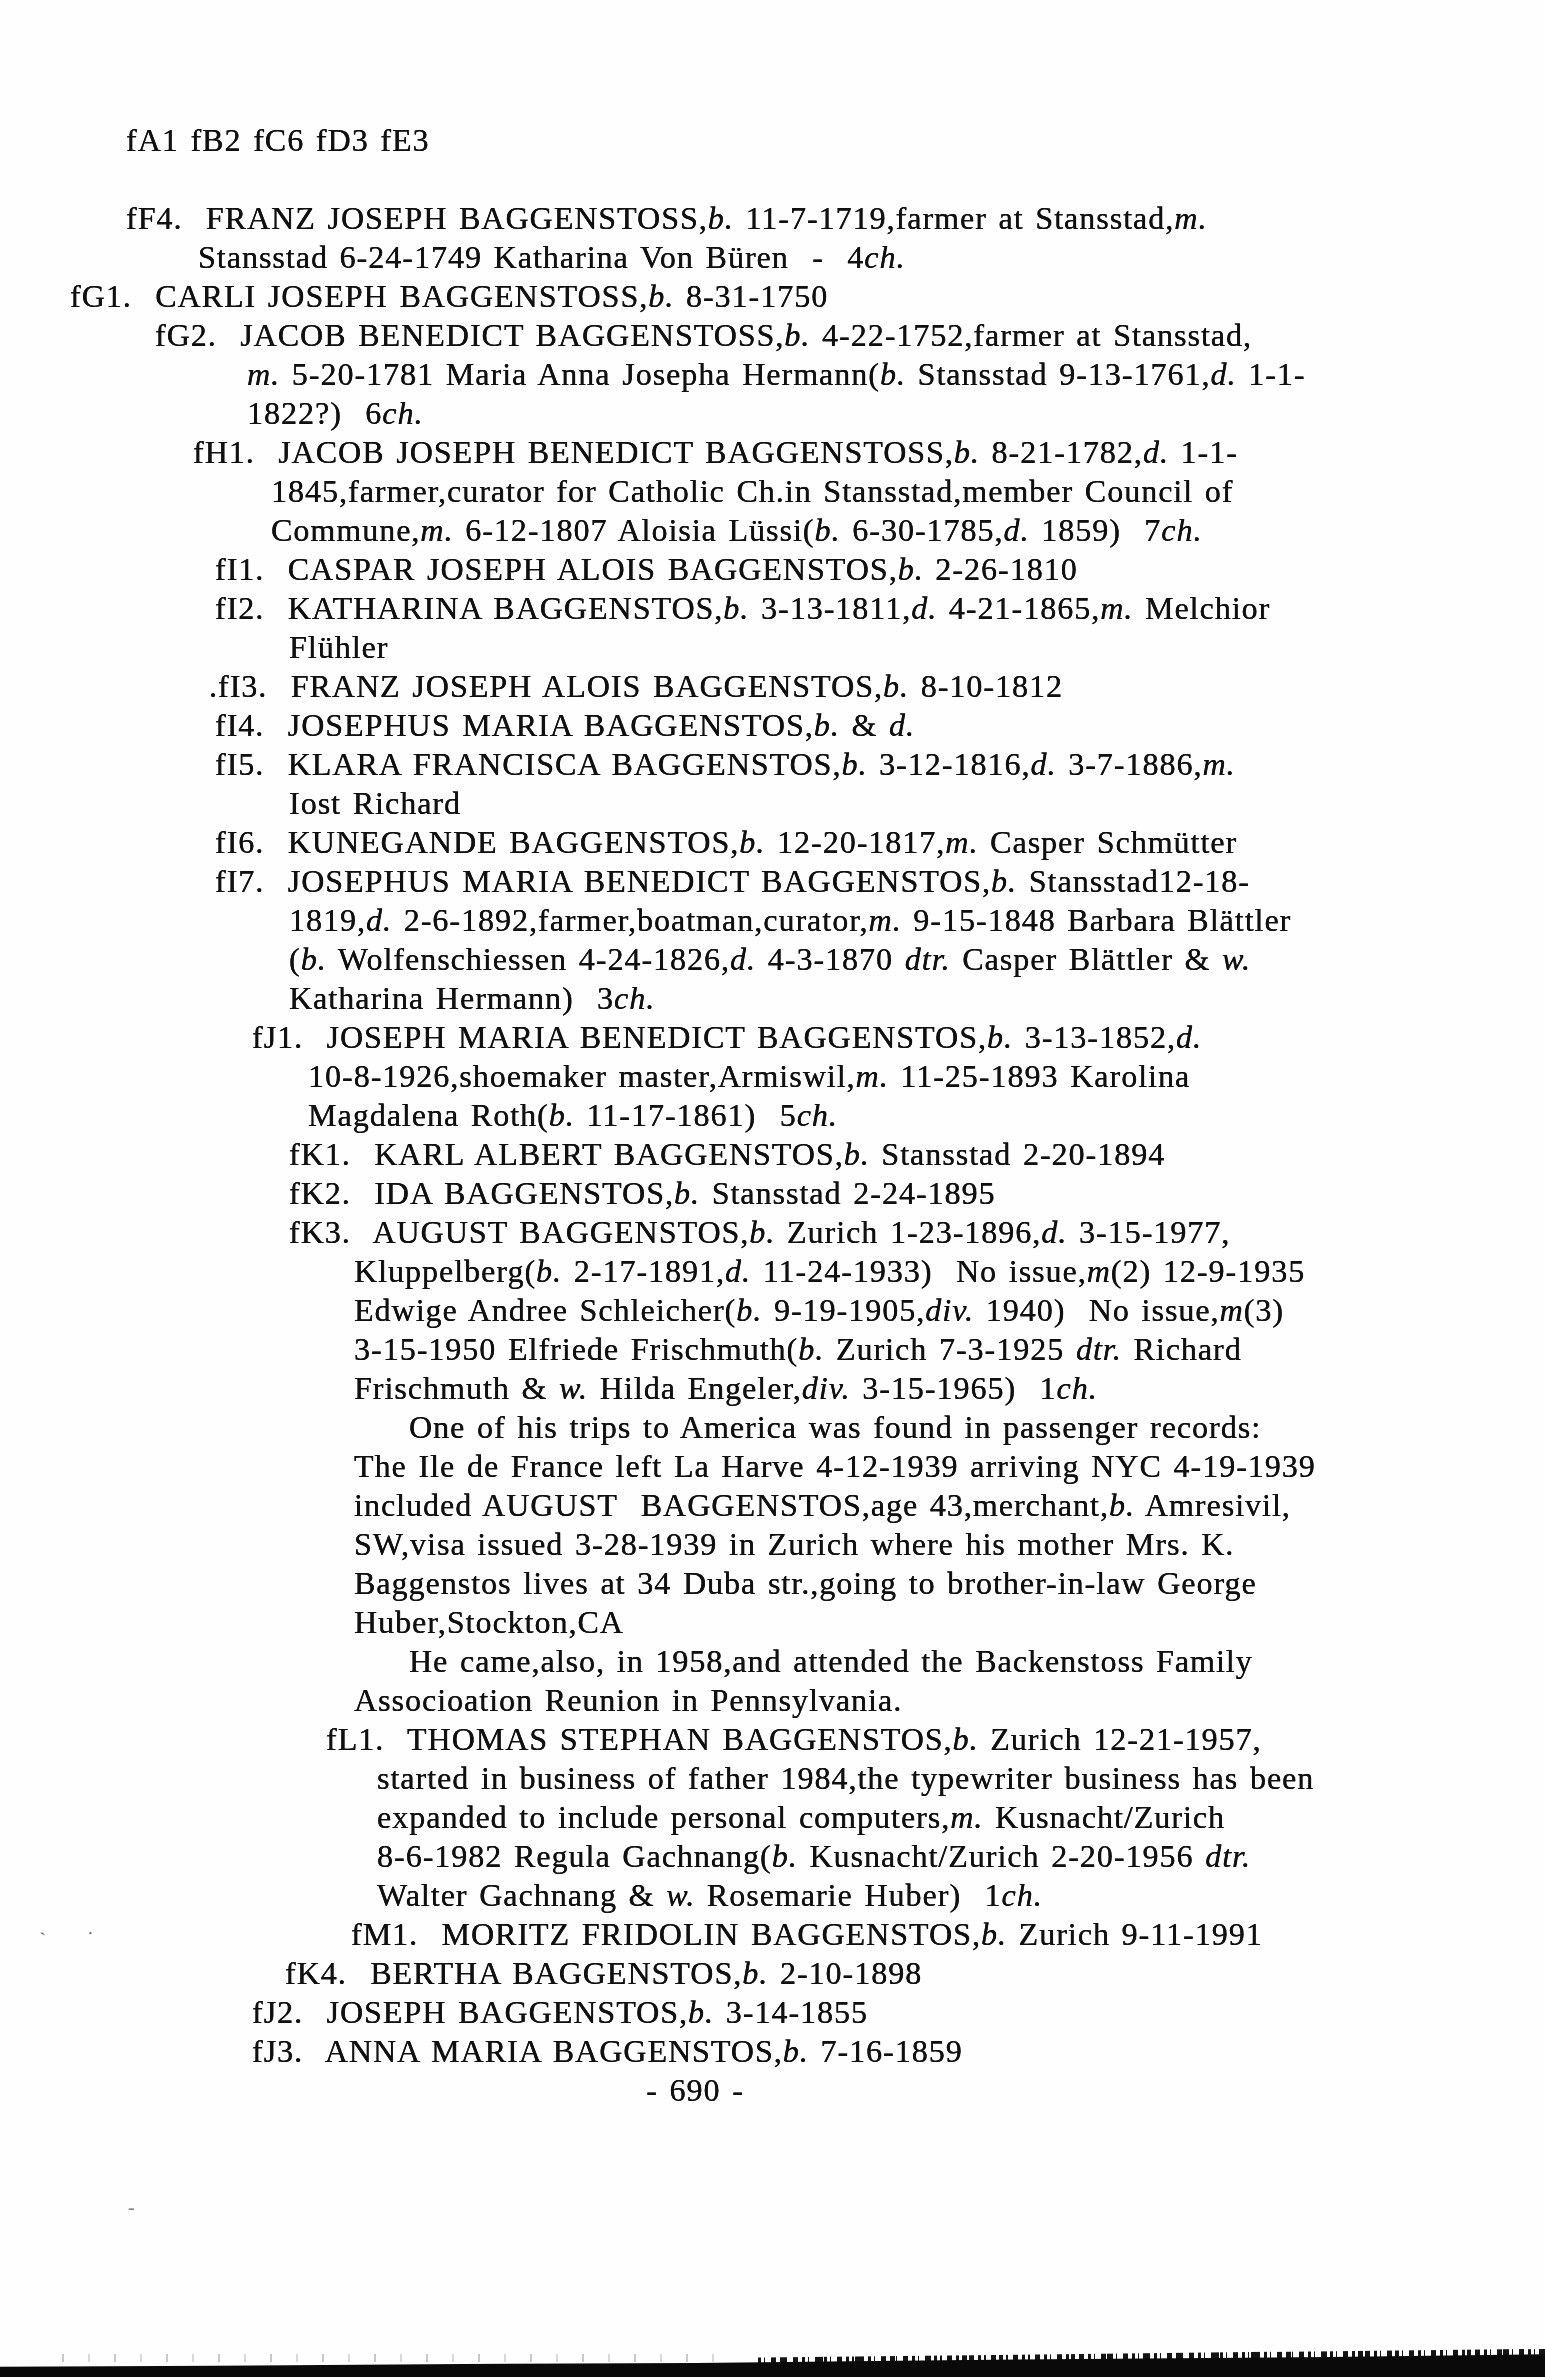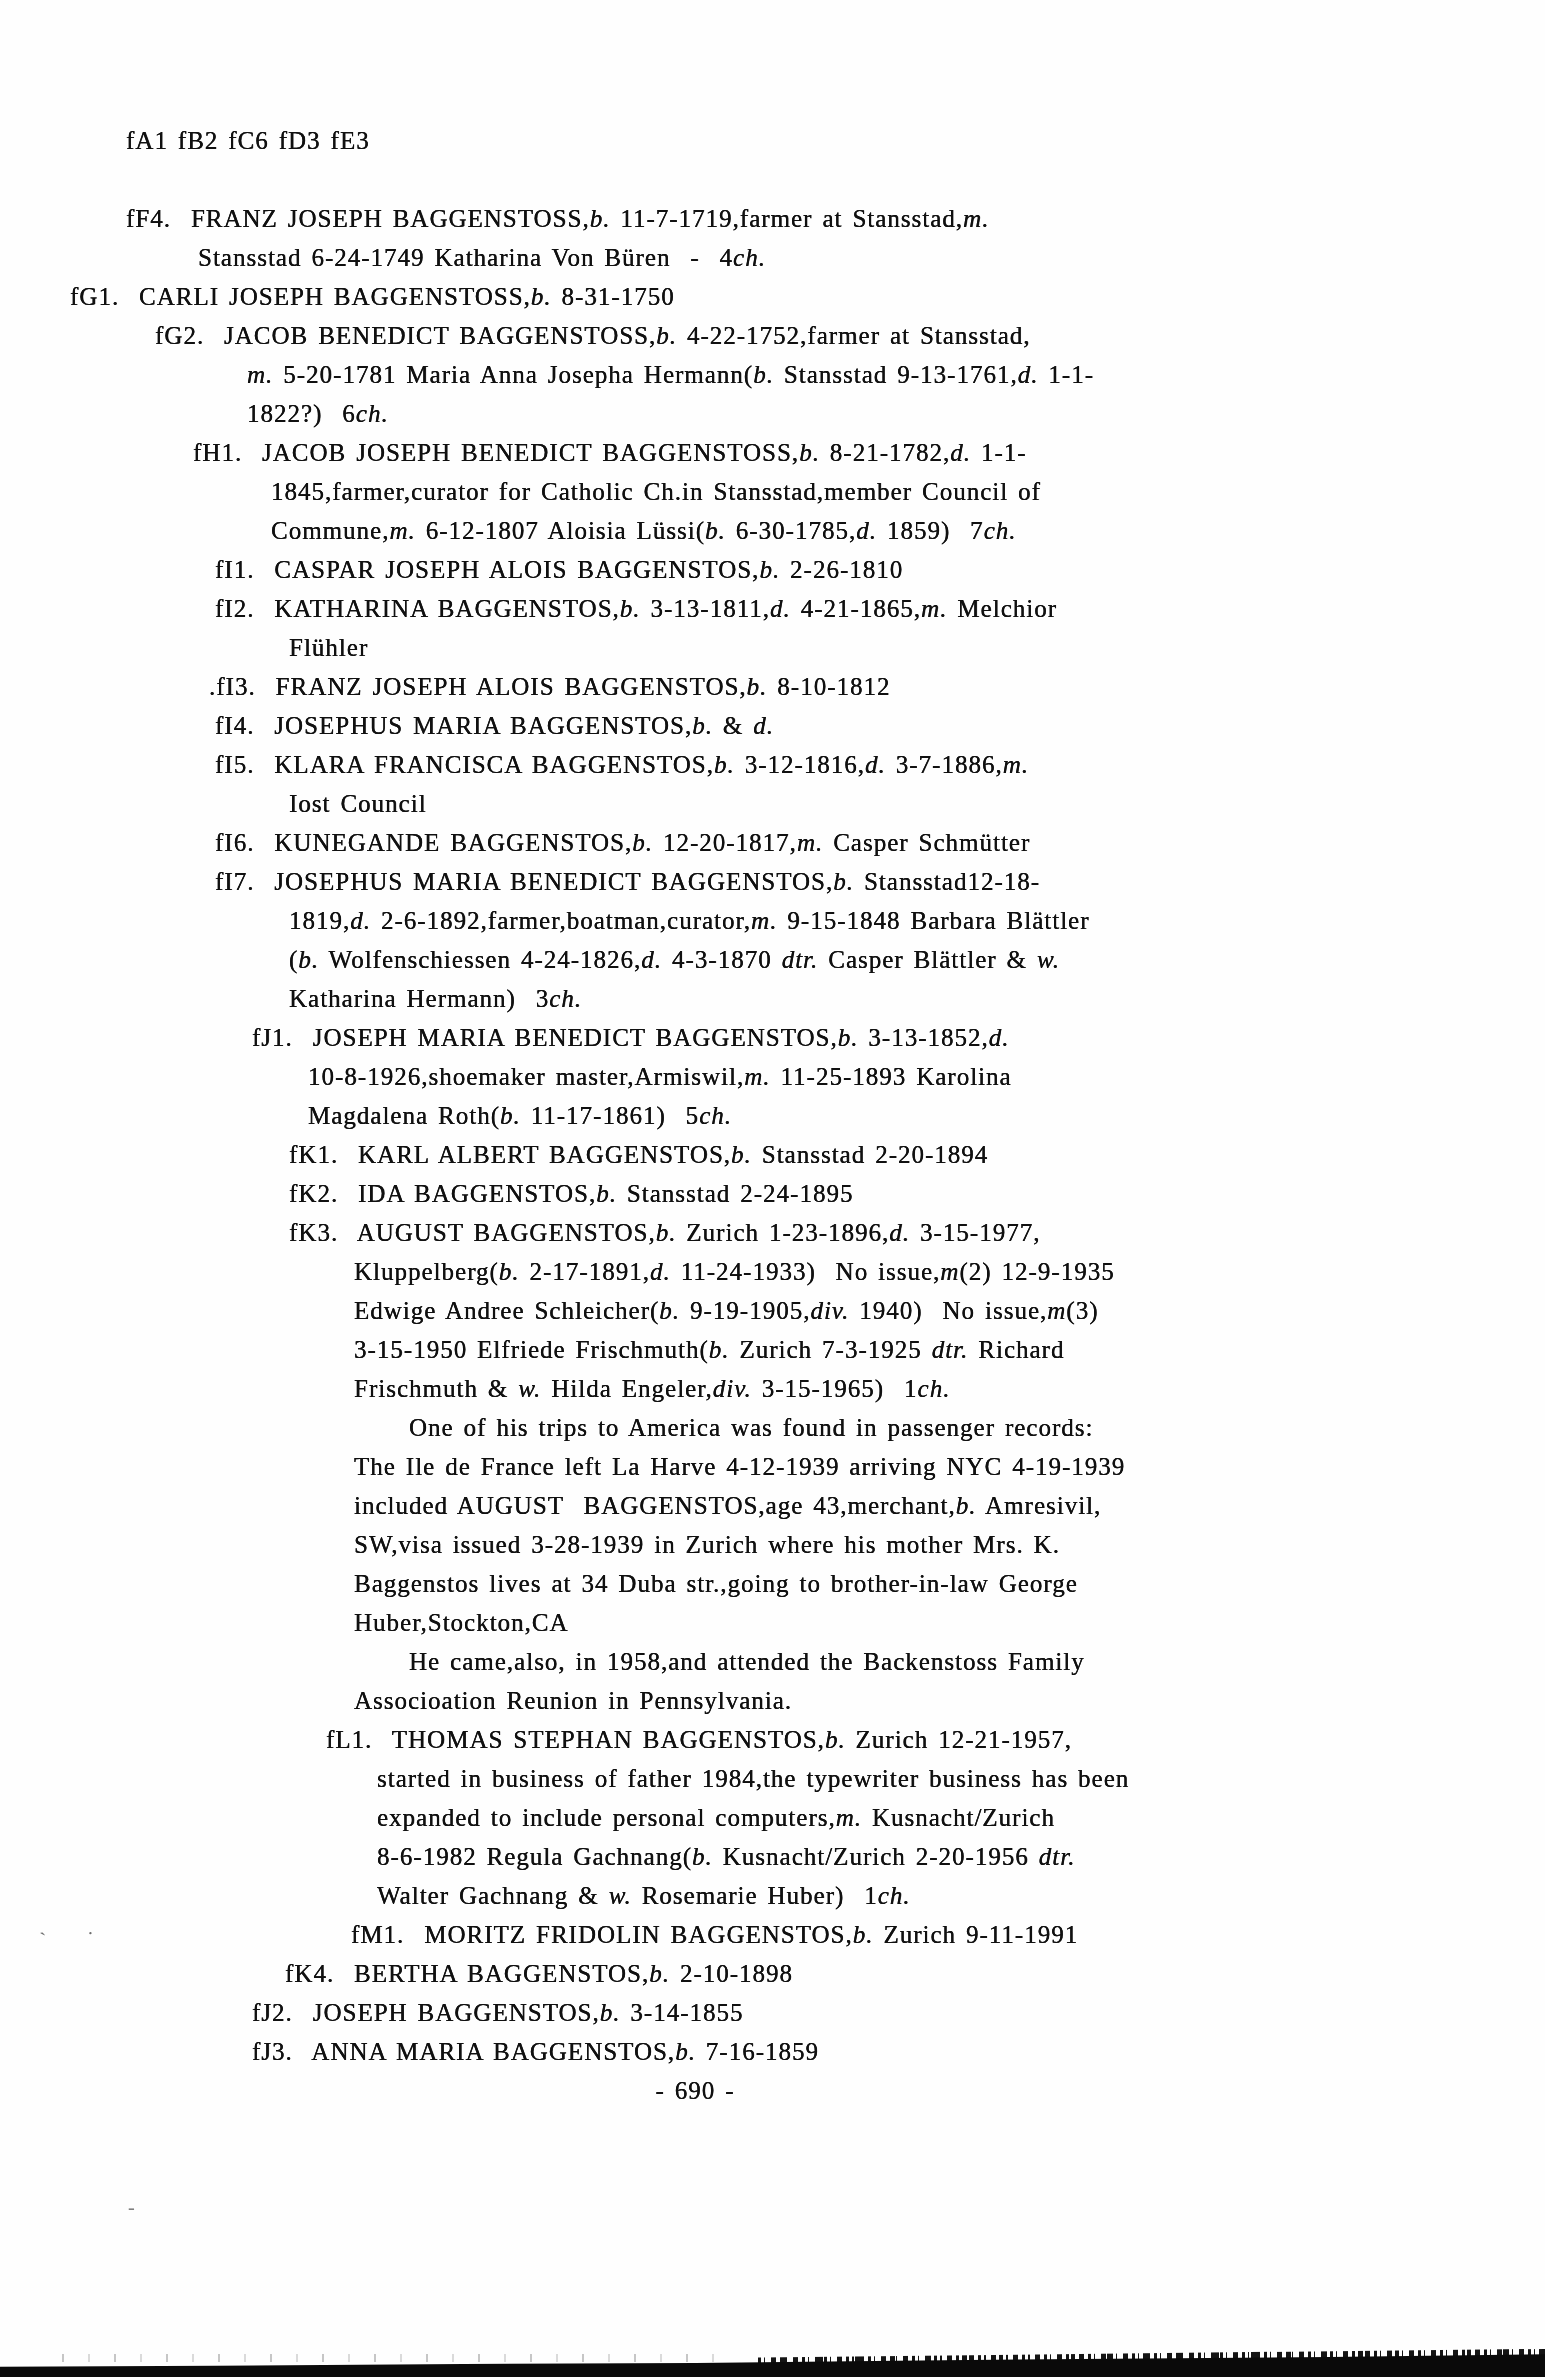--- a/index.html
+++ b/index.html
@@ -7,21 +7,21 @@
     position: relative;
     width: 1546px;
     height: 2377px;
     background: #fefefe;
     overflow: hidden;
     font-family: "Liberation Serif", "DejaVu Serif", serif;
     color: #101010;
   }
   #text-block { padding-top: 121px; }
   .line {
-    font-size: 25px;
+    font-size: 32px;
     line-height: 39px;
     min-height: 39px;
     white-space: pre;
     letter-spacing: 1px;
     word-spacing: 2.7px;
     text-shadow: 0.3px 0 0 rgba(0,0,0,0.55), 0 0 0.3px rgba(0,0,0,0.8);
   }
   .line i { font-style: italic; }
   .line.blank { height: 39px; }
   .line.center { margin-left: 0 !important; width: 1390px; text-align: center; }
@@ -73,21 +73,21 @@
       <div class="line" style="margin-left: 247px;">1822?)  6<i>ch.</i></div>
       <div class="line" style="margin-left: 193px;">fH1.  JACOB JOSEPH BENEDICT BAGGENSTOSS,<i>b.</i> 8-21-1782,<i>d.</i> 1-1-</div>
       <div class="line" style="margin-left: 271px;">1845,farmer,curator for Catholic Ch.in Stansstad,member Council of</div>
       <div class="line" style="margin-left: 271px;">Commune,<i>m.</i> 6-12-1807 Aloisia Lüssi(<i>b.</i> 6-30-1785,<i>d.</i> 1859)  7<i>ch.</i></div>
       <div class="line" style="margin-left: 215px;">fI1.  CASPAR JOSEPH ALOIS BAGGENSTOS,<i>b.</i> 2-26-1810</div>
       <div class="line" style="margin-left: 215px;">fI2.  KATHARINA BAGGENSTOS,<i>b.</i> 3-13-1811,<i>d.</i> 4-21-1865,<i>m.</i> Melchior</div>
       <div class="line" style="margin-left: 289px;">Flühler</div>
       <div class="line" style="margin-left: 209px;">.fI3.  FRANZ JOSEPH ALOIS BAGGENSTOS,<i>b.</i> 8-10-1812</div>
       <div class="line" style="margin-left: 215px;">fI4.  JOSEPHUS MARIA BAGGENSTOS,<i>b.</i> &amp; <i>d.</i></div>
       <div class="line" style="margin-left: 215px;">fI5.  KLARA FRANCISCA BAGGENSTOS,<i>b.</i> 3-12-1816,<i>d.</i> 3-7-1886,<i>m.</i></div>
-      <div class="line" style="margin-left: 289px;">Iost Council</div>
+      <div class="line" style="margin-left: 289px;">Iost Richard</div>
       <div class="line" style="margin-left: 215px;">fI6.  KUNEGANDE BAGGENSTOS,<i>b.</i> 12-20-1817,<i>m.</i> Casper Schmütter</div>
       <div class="line" style="margin-left: 215px;">fI7.  JOSEPHUS MARIA BENEDICT BAGGENSTOS,<i>b.</i> Stansstad12-18-</div>
       <div class="line" style="margin-left: 289px;">1819,<i>d.</i> 2-6-1892,farmer,boatman,curator,<i>m.</i> 9-15-1848 Barbara Blättler</div>
       <div class="line" style="margin-left: 289px;">(<i>b.</i> Wolfenschiessen 4-24-1826,<i>d.</i> 4-3-1870 <i>dtr.</i> Casper Blättler &amp; <i>w.</i></div>
       <div class="line" style="margin-left: 289px;">Katharina Hermann)  3<i>ch.</i></div>
       <div class="line" style="margin-left: 252px;">fJ1.  JOSEPH MARIA BENEDICT BAGGENSTOS,<i>b.</i> 3-13-1852,<i>d.</i></div>
       <div class="line" style="margin-left: 308px;">10-8-1926,shoemaker master,Armiswil,<i>m.</i> 11-25-1893 Karolina</div>
       <div class="line" style="margin-left: 308px;">Magdalena Roth(<i>b.</i> 11-17-1861)  5<i>ch.</i></div>
       <div class="line" style="margin-left: 289px;">fK1.  KARL ALBERT BAGGENSTOS,<i>b.</i> Stansstad 2-20-1894</div>
       <div class="line" style="margin-left: 289px;">fK2.  IDA BAGGENSTOS,<i>b.</i> Stansstad 2-24-1895</div>

